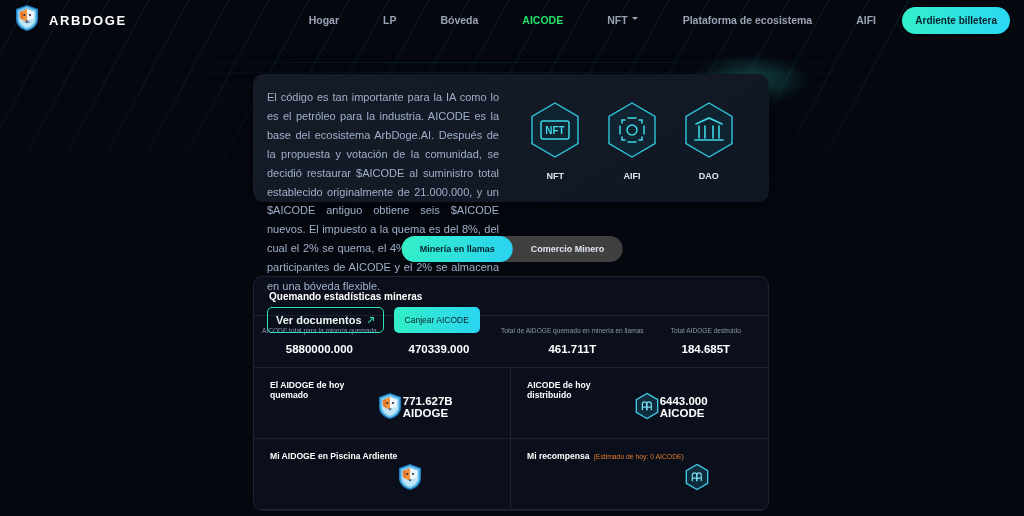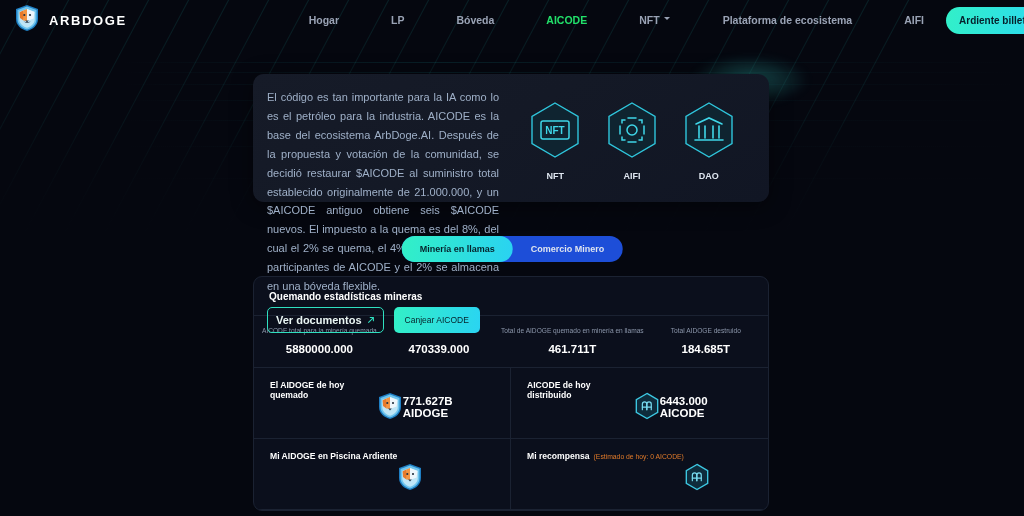--- a/index.html
+++ b/index.html
@@ -39,21 +39,21 @@
   
   .header {
     position: relative; z-index: 5;
     height: 40px; width: 1024px;
     display: flex; align-items: center;
     padding: 2px 14px;
   }
   .brand { display: flex; align-items: center; gap: 9px; }
   .brand-name { color: #ffffff; font-size: 13px; font-weight: bold; letter-spacing: 1.6px; }
 
-  .nav { display: flex; align-items: flex-end; gap: 8px; margin-left: 160px; }
+  .nav { display: flex; align-items: flex-end; gap: 0px; margin-left: 160px; }
   .nav-item {
     color: #9aa3b5; font-size: 10.5px; font-weight: bold;
     padding: 4px 22px; white-space: nowrap; cursor: pointer;
     display: flex; align-items: center; gap: 4px;
   }
   .nav-item.active { color: #22e06a; }
   .chev { display: inline-block; width: 7px; height: 7px; position: relative; }
   .chev::after {
     content: ""; position: absolute; left: 0; top: 0;
     border-left: 3.5px solid transparent; border-right: 3.5px solid transparent;
@@ -98,21 +98,21 @@
     flex: 1; display: flex; justify-content: space-around;
     align-items: flex-start; padding: 26px 22px 0 6px;
   }
   .hexitem { display: flex; flex-direction: column; align-items: center; gap: 7px; cursor: pointer; }
   .hexitem .lbl { color: #dfe6f0; font-size: 9px; font-weight: bold; }
 
   
   .tabs {
     position: absolute; left: 50%; transform: translateX(-50%); top: 236px;
     z-index: 5;
-    display: flex; background: #1d4ed8; border-radius: 14px; padding: 0;
+    display: flex; background: #404040; border-radius: 14px; padding: 0;
   }
   .tab {
     font-size: 9px; font-weight: bold; padding: 8px 18px;
     border-radius: 14px; color: #dfe5ef; cursor: pointer; white-space: nowrap;
     border: none; background: transparent;
   }
   .tab.active { background: linear-gradient(100deg, #32f0c6, #2ad2f2); color: #05222b; }
 
   
   .panel {

